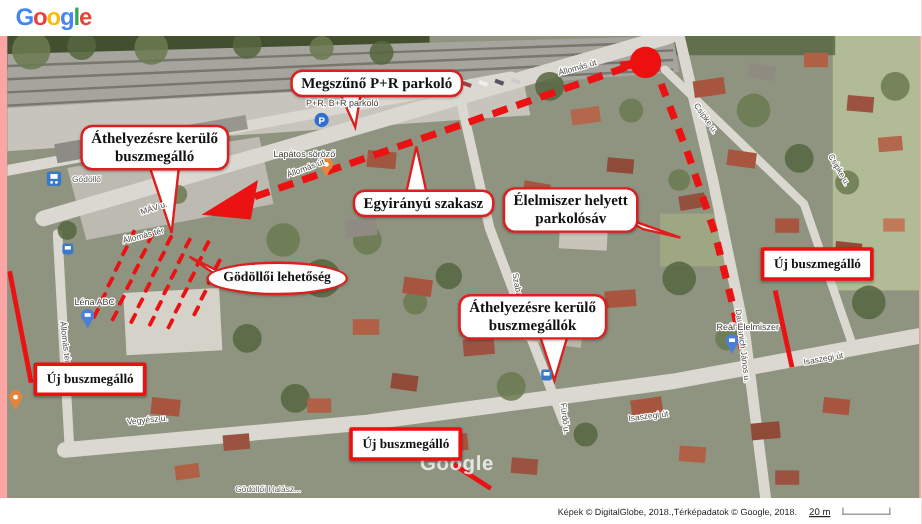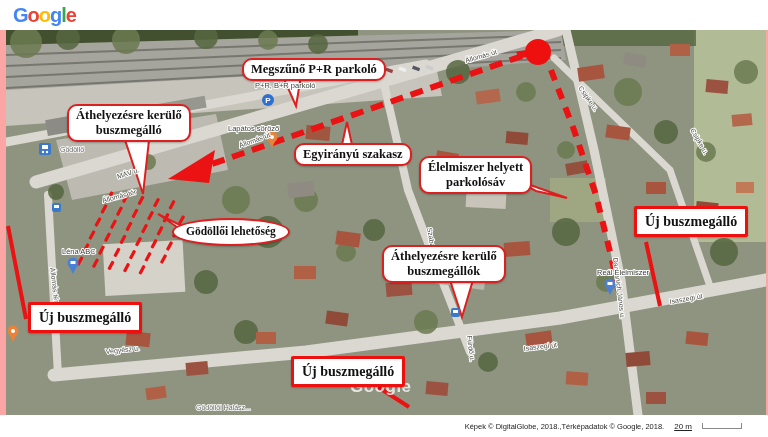--- a/index.html
+++ b/index.html
@@ -17,21 +17,21 @@
           display:flex;align-items:center;justify-content:flex-end;gap:10px;padding-right:26px;box-sizing:border-box;}
   #attribution{font-size:7.5px;color:#222;margin-left:44px;}
   #scale-label{font-size:8px;color:#222;text-decoration:underline;}
   #scale-bar{width:38px;height:5px;border-left:1px solid #8a8a8a;border-right:1px solid #8a8a8a;border-bottom:1px solid #8a8a8a;}
   
   .callout{position:absolute;background:#fff;color:#111;text-align:center;
            font-family:"Liberation Serif",serif;font-weight:bold;white-space:pre-line;
            box-shadow:0 1px 2px rgba(0,0,0,.25);}
   .callout.bubble{border:2px solid #de1f1f;border-radius:10px;padding:2px 7px;font-size:12.5px;line-height:1.2;}
   .callout.ellipse{border:2px solid #de1f1f;border-radius:50%;padding:5px 12px;font-size:11.5px;line-height:1.2;}
-  .callout.box{border:3px solid #ee0f0f;border-radius:2px;padding:5px 8px;font-size:14px;line-height:1.1;}
+  .callout.box{border:3px solid #ee0f0f;border-radius:2px;padding:5px 8px;font-size:11px;line-height:1.1;}
   
   text.street{font-family:"Liberation Sans",sans-serif;font-size:7px;fill:#4b4b45;
               stroke:#ffffff;stroke-width:2px;paint-order:stroke;stroke-linejoin:round;}
   text.poi{font-family:"Liberation Sans",sans-serif;font-size:7.5px;fill:#3c3c38;
            stroke:#ffffff;stroke-width:2px;paint-order:stroke;stroke-linejoin:round;}
   text.poi-light{font-family:"Liberation Sans",sans-serif;font-size:7px;fill:#5f5f5a;
            stroke:#ffffff;stroke-width:1.6px;paint-order:stroke;stroke-linejoin:round;}
   text.watermark{font-family:"Liberation Sans",sans-serif;font-size:17px;font-weight:bold;
                  fill:rgba(255,255,255,.78);letter-spacing:.5px;}
 </style>
@@ -275,21 +275,21 @@
           <text x="591" y="245" class="poi">Reál Élelmiszer</text>
           <text x="190" y="380" class="poi-light">Gödöllői Halász...</text>
         </g>
       <text class="watermark" x="344" y="362">Google</text>
     </svg>
 
     <div id="overlay">
         <div class="callout bubble" style="left: 236px; top: 16px; margin-top: 12px;">Megszűnő P+R parkoló</div>
         <div class="callout bubble" style="left: 61px; top: 74px;">Áthelyezésre kerülő
 buszmegálló</div>
-        <div class="callout bubble" style="left: 288px; top: 113px;">Egyirányú szakasz</div>
+        <div class="callout bubble" style="left: 288px; top: 128px;">Egyirányú szakasz</div>
         <div class="callout bubble" style="left: 413px; top: 126px;">Élelmiszer helyett
 parkolósáv</div>
         <div class="callout ellipse" style="left: 166px; top: 188px;">Gödöllői lehetőség</div>
         <div class="callout bubble" style="left: 376px; top: 215px;">Áthelyezésre kerülő
 buszmegállók</div>
         <div class="callout box" style="left: 628px; top: 176px;">Új buszmegálló</div>
         <div class="callout box" style="left: 22px; top: 272px;">Új buszmegálló</div>
         <div class="callout box" style="left: 285px; top: 326px;">Új buszmegálló</div>
       </div>
   </div>

